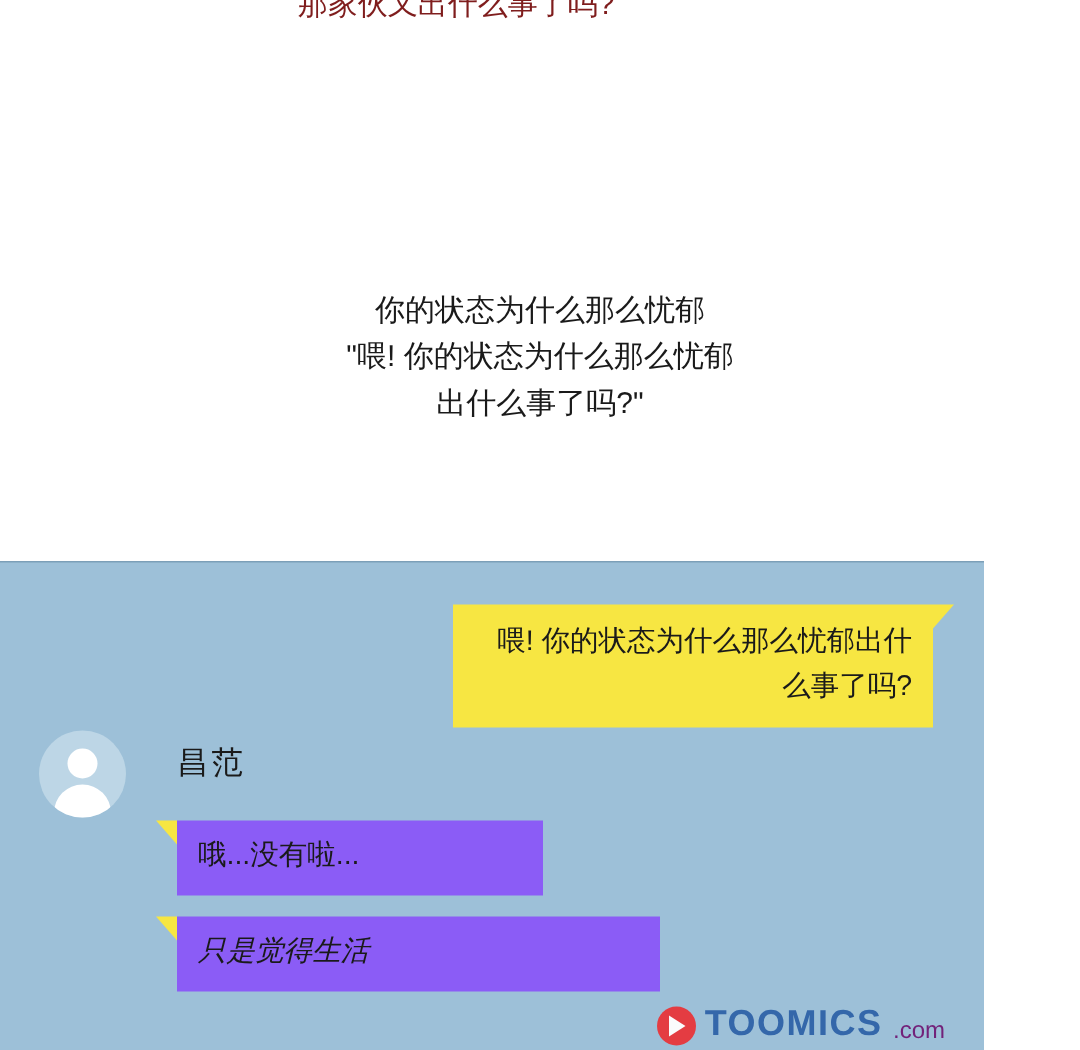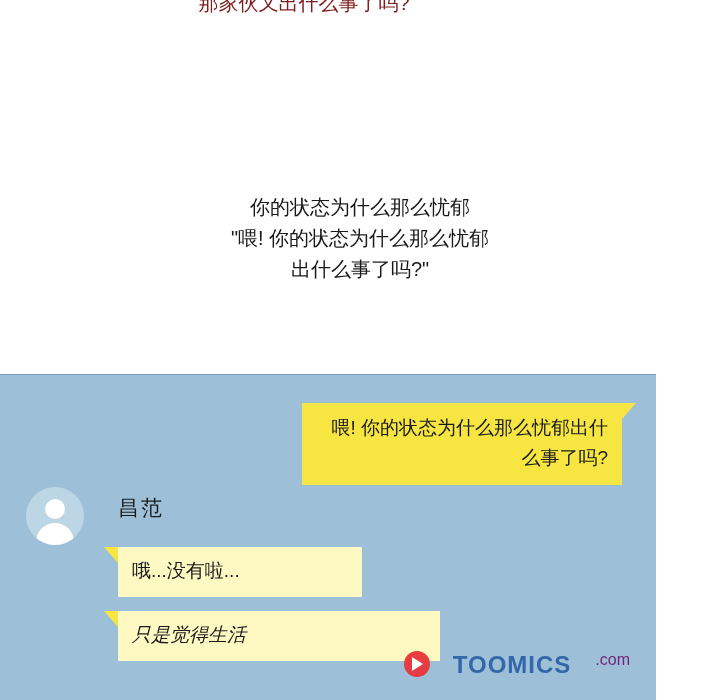--- a/index.html
+++ b/index.html
@@ -122,21 +122,21 @@
     top: 119px;
     font-size: 21px;
     color: #1a1a1a;
     letter-spacing: 2px;
   }
 
   
   .bubble-in {
     position: absolute;
     left: 118px;
-    background: #fef9c3;
+    background: #8b5cf6;
     color: #1a1a1a;
     font-size: 19px;
     line-height: 30px;
     padding: 9px 14px 11px 14px;
     box-sizing: border-box;
     text-align: left;
   }
   .bubble-in::before {
     content: "";
     position: absolute;
@@ -158,24 +158,24 @@
     font-style: italic;
   }
   .bubble-in-2 .line {
     display: block;
   }
 
   
   .watermark {
     position: absolute;
     right: 26px;
-    bottom: 22px;
+    bottom: 4px;
     display: flex;
-    align-items: flex-start;
-    gap: 23px;
+    align-items: flex-end;
+    gap: 6px;
     opacity: 0.95;
   }
   .watermark .mark {
     position: relative;
     width: 26px;
     height: 26px;
     border-radius: 50%;
     background: #e8353a;
   }
   .watermark .mark::after {

